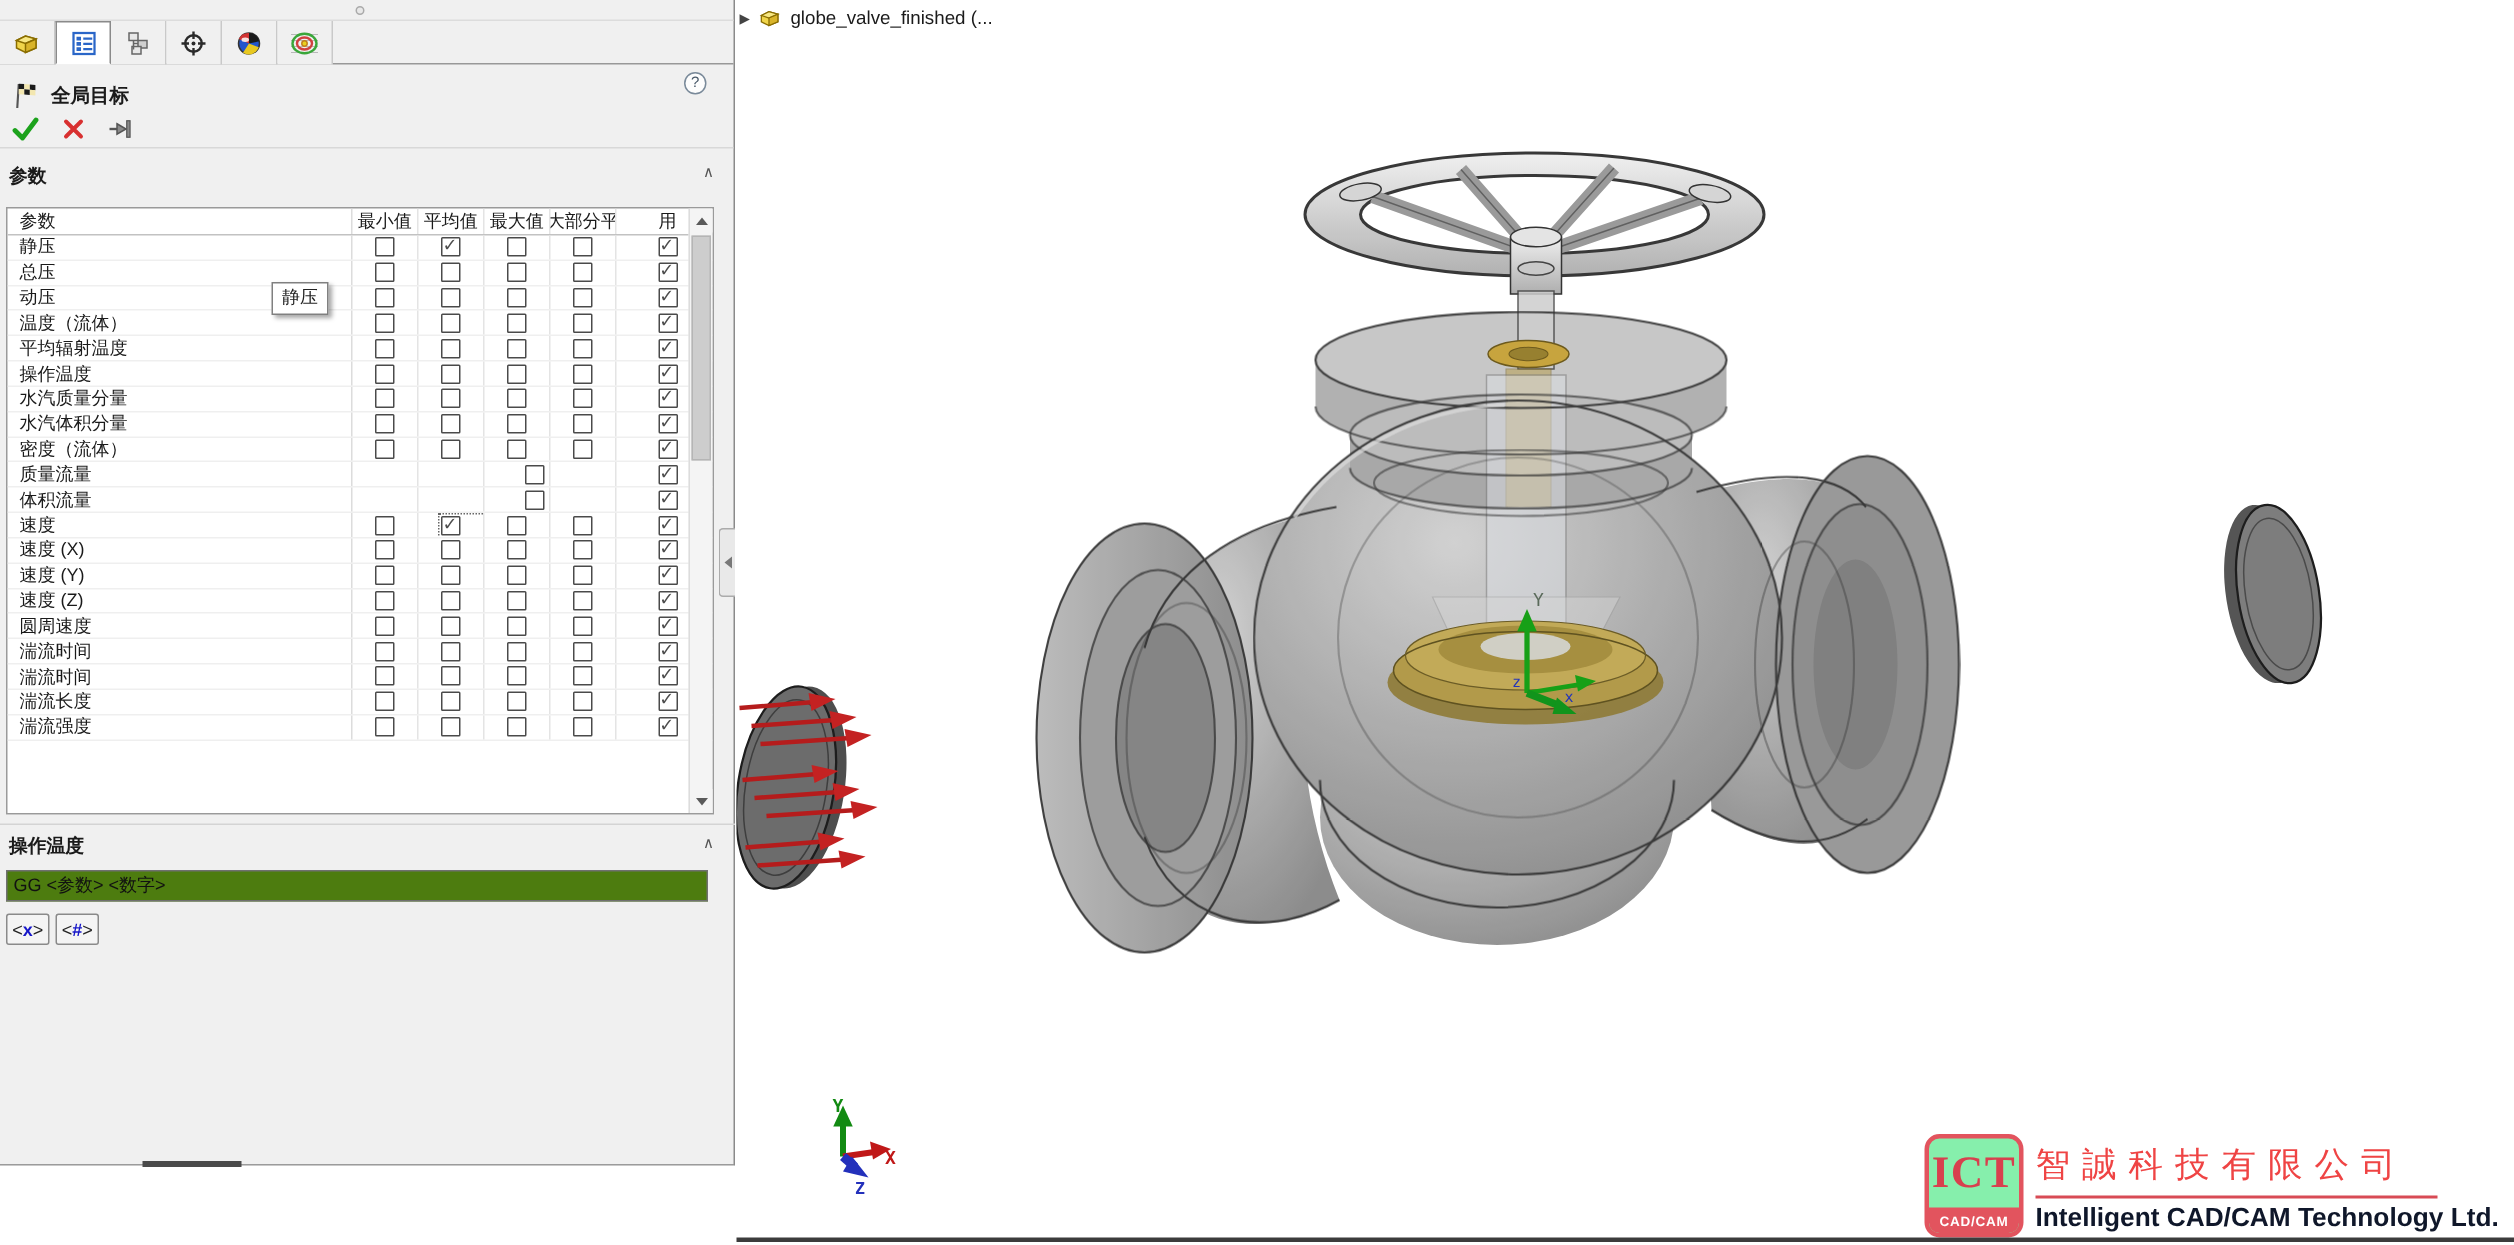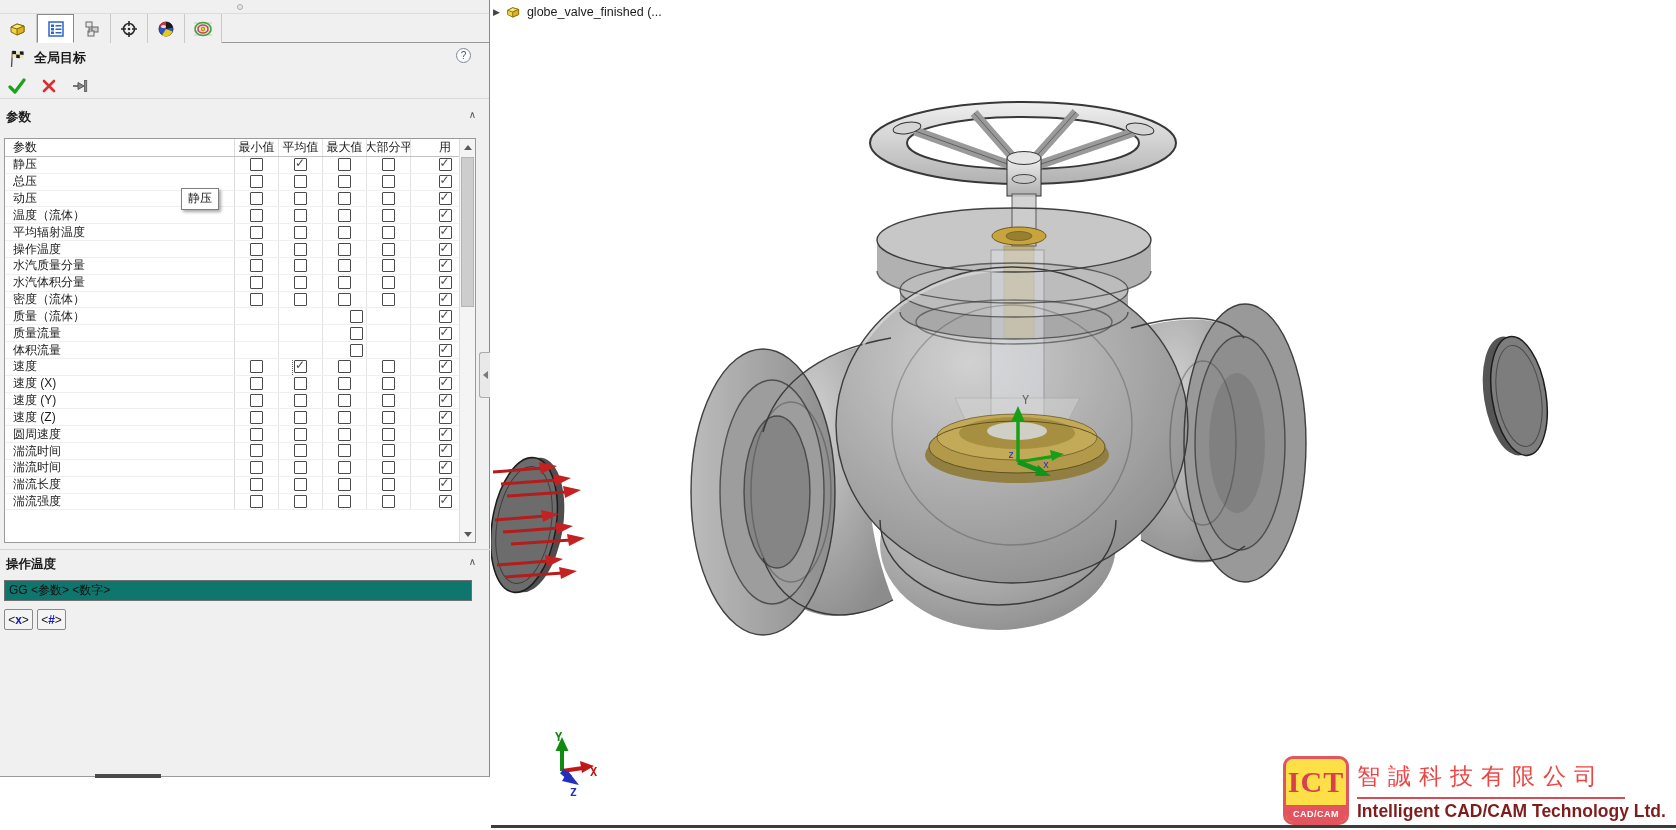--- a/index.html
+++ b/index.html
@@ -8,21 +8,21 @@
 
   
   #panel { position:absolute; left:0; top:0; width:490px; height:777px; background:#f0f0f0; border-right:1px solid #8a8a8a; border-bottom:1px solid #9b9b9b; }
   .top-strip { position:relative; height:14px; border-bottom:1px solid #dcdcdc; }
   .grip-dot { position:absolute; left:237px; top:4px; width:6px; height:6px; border-radius:50%; border:1px solid #aaa; background:#e8e8e8; }
 
   .tabbar { position:relative; height:29px; border-bottom:1px solid #989898; display:flex; }
   .tab { width:37px; height:29px; display:flex; align-items:center; justify-content:center; border-right:1px solid #c9c9c9; background:#f0f0f0; }
   .tab.active { background:#ffffff; border:1px solid #8a8a8a; border-bottom:1px solid #ffffff; margin-bottom:-1px; }
 
-  .pm-header { position:relative; height:30px; display:flex; align-items:center; padding-left:8px; }
+  .pm-header { position:relative; height:30px; display:flex; align-items:flex-end; padding-left:8px; }
   .pm-title { font-size:13px; font-weight:bold; color:#1a1a1a; margin-left:8px; }
   .help-badge { position:absolute; right:18px; top:5px; width:15px; height:15px; border:1px solid #7a8a9a; border-radius:50%; color:#4a5a6a; font-size:10px; line-height:13px; text-align:center; background:#fdfdfd; }
 
   .pm-toolbar { height:26px; display:flex; align-items:center; gap:14px; padding-left:8px; border-bottom:1px solid #d8d8d8; }
   .pm-tool { width:18px; height:18px; display:flex; align-items:center; justify-content:center; }
 
   .section-head { position:relative; height:26px; display:flex; align-items:center; padding-left:6px; }
   .section-label { font-size:12.5px; font-weight:bold; color:#1a1a1a; }
   .sec-chevron { position:absolute; right:14px; top:5px; font-size:10px; color:#555; }
 
@@ -46,21 +46,21 @@
   .sbtn.up { top:0; } .sbtn.down { bottom:0; }
   .tri-up { width:0; height:0; border-left:4px solid transparent; border-right:4px solid transparent; border-bottom:5px solid #5a5a5a; }
   .tri-down { width:0; height:0; border-left:4px solid transparent; border-right:4px solid transparent; border-top:5px solid #5a5a5a; }
   .sthumb { position:absolute; left:1px; top:18px; width:13px; height:150px; background:#cdcdcd; border:1px solid #b5b5b5; }
 
   #param-tooltip { position:absolute; left:181px; top:188px; background:#ffffff; border:1px solid #808080; box-shadow:2px 2px 3px rgba(0,0,0,0.35); font-size:12px; color:#222; padding:1px 6px 2px 6px; z-index:40; white-space:nowrap; }
 
   .divider { position:absolute; left:0; width:490px; height:1px; background:#d4d4d4; }
 
   #template-sec-head { position:absolute; left:0; top:551px; width:490px; }
-  #template-input { position:absolute; left:4px; top:580px; width:468px; height:21px; border:1px solid #707070; font-size:12px; font-family:"Liberation Sans",sans-serif; color:#111; padding:0 4px; background:#0f766e; }
+  #template-input { position:absolute; left:4px; top:580px; width:468px; height:21px; border:1px solid #707070; font-size:12px; font-family:"Liberation Sans",sans-serif; color:#111; padding:0 4px; background:#4d7c0f; }
   #template-buttons { position:absolute; left:4px; top:609px; display:flex; gap:4px; }
   .tpl-btn { width:29px; height:21px; background:#f4f4f4; border:1px solid #8a8a8a; border-radius:2px; font-size:12px; display:flex; align-items:center; justify-content:center; cursor:default; font-family:"Liberation Sans",sans-serif; }
   .tpl-btn .brk { color:#222; } .tpl-btn .chr { color:#1515c8; font-weight:bold; }
 
   #collapse-handle { position:absolute; left:479px; top:352px; width:11px; height:46px; background:#e9e9e9; border:1px solid #ababab; border-right:none; border-radius:3px 0 0 3px; display:flex; align-items:center; justify-content:center; }
   .tri-left { width:0; height:0; border-top:4px solid transparent; border-bottom:4px solid transparent; border-right:5px solid #787878; }
 
   .bottom-frag { position:absolute; left:95px; top:774px; width:66px; height:4px; background:#4a4a4a; }
 
   
@@ -68,27 +68,27 @@
   #vp-bottom-line { position:absolute; left:0; top:825px; width:1185px; height:3px; background:#3c3c3c; }
 
   #tree-item { position:absolute; left:2px; top:2px; height:20px; display:flex; align-items:center; gap:5px; }
   #tree-expander { font-size:9px; color:#444; }
   #tree-label { font-size:12.5px; color:#1a1a1a; white-space:nowrap; }
 
   #model-svg { position:absolute; left:0; top:0; }
 
   
   #ict-logo { position:absolute; left:792px; top:756px; display:flex; gap:8px; }
-  .logo-box { width:66px; height:69px; border:3px solid #e2545e; border-radius:10px; background:#fde047; overflow:hidden; display:flex; flex-direction:column; }
+  .logo-box { width:66px; height:69px; border:3px solid #e2545e; border-radius:10px; background:#86efac; overflow:hidden; display:flex; flex-direction:column; }
   .logo-abbr { flex:1; display:flex; align-items:center; justify-content:center; font-family:"Liberation Serif",serif; font-weight:bold; font-size:30px; color:#d8404e; letter-spacing:1px; }
   .logo-band { height:17px; background:#e2545e; color:#fff; font-size:9px; font-weight:bold; display:flex; align-items:center; justify-content:center; letter-spacing:0.5px; }
   .logo-right { padding-top:5px; }
   .logo-cn { font-family:"Liberation Serif",serif; font-size:23px; color:#ef4444; letter-spacing:8px; white-space:nowrap; }
   .logo-line { width:268px; height:2px; background:#d84b55; margin-top:5px; }
-  .logo-en { margin-top:2px; font-size:17.5px; font-weight:bold; color:#7f1d1d; white-space:nowrap; }
+  .logo-en { margin-top:2px; font-size:17.5px; font-weight:bold; color:#0f172a; white-space:nowrap; }
 
   svg text { font-family:"DejaVu Sans Mono", monospace; }
 </style>
 </head>
 <body>
 
 <div id="app">
 
   <div id="panel">
     <div class="top-strip">
@@ -368,34 +368,20 @@
             </div>
             <div class="tc cc">
               <span class="cb"></span>
             </div>
             <div class="tc cc">
               <span class="cb"></span>
             </div>
             <div class="tc cc">
               <span class="cb"></span>
             </div>
-            <div class="tc fill"></div>
-            <div class="tc" style="border-right: none;">
-              <span class="cb on"></span>
-            </div>
-            <div class="tc sg"></div>
-          </div>
-          <div class="trow">
-            <div class="tc lab">质量（流体）</div>
-            <div class="tc cc"></div>
-            <div class="tc cc"></div>
-            <div class="tc cc">
-              <span class="cb shift"></span>
-            </div>
-            <div class="tc cc"></div>
             <div class="tc fill"></div>
             <div class="tc" style="border-right: none;">
               <span class="cb on"></span>
             </div>
             <div class="tc sg"></div>
           </div>
           <div class="trow">
             <div class="tc lab">质量流量</div>
             <div class="tc cc"></div>
             <div class="tc cc"></div>

